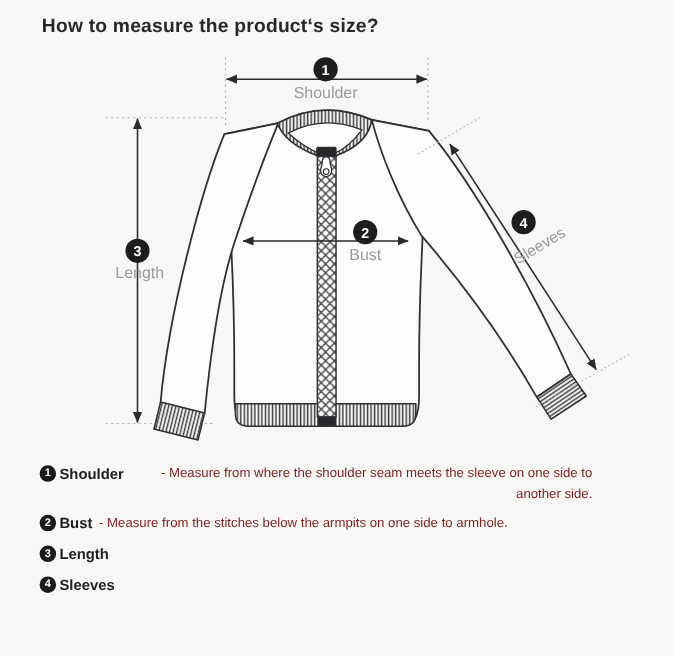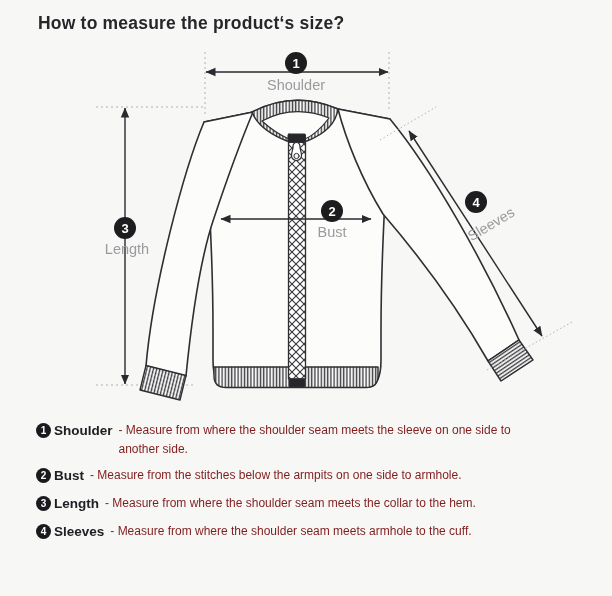--- a/index.html
+++ b/index.html
@@ -1,17 +1,17 @@
 <!DOCTYPE html>
 <html><head>
 <meta charset="utf-8">
 <style>
   html,body{margin:0;padding:0;}
   body{font-family:"Liberation Sans",sans-serif;}
-  .stage{position:relative;width:612px;height:596px;background:#f7f7f5;overflow:hidden;}
+  .stage{position:relative;width:612px;height:596px;background:#f7f7f5;overflow:hidden;text-align:right;}
   .title{position:absolute;left:38px;top:13px;font-size:17.5px;font-weight:700;color:#27272b;letter-spacing:.2px;}
   svg{position:absolute;left:0;top:0;}
   
   .badge{position:absolute;width:22px;height:22px;border-radius:50%;background:#1d1d20;color:#fff;
          font-size:13px;font-weight:700;display:flex;align-items:center;justify-content:center;}
   .mlabel{position:absolute;color:#9b9b9f;font-size:14.5px;white-space:nowrap;transform:translateX(-50%);}
   .mlabel.rot{transform:translate(-50%,-50%) rotate(-31deg);}
   
   .legend{position:absolute;left:36px;width:548px;}
   .litem{position:absolute;left:0;right:0;display:flex;align-items:flex-start;}
@@ -126,24 +126,22 @@
           <span>2</span>
         </span>
       <span class="lterm">Bust</span>
       <span class="ldesc">- Measure from the stitches below the armpits on one side to armhole.</span>
     </div>
     <div class="litem" style="top:494px;">
       <span class="lbadge">
           <span>3</span>
         </span>
       <span class="lterm">Length</span>
-      <span class="ldesc">- Measure from where the shoulder seam meets the collar to the hem.</span>
     </div>
     <div class="litem" style="top:522px;">
       <span class="lbadge">
           <span>4</span>
         </span>
       <span class="lterm">Sleeves</span>
-      <span class="ldesc">- Measure from where the shoulder seam meets armhole to the cuff.</span>
     </div>
   </div>
 
 </div>
 
 </body></html>

